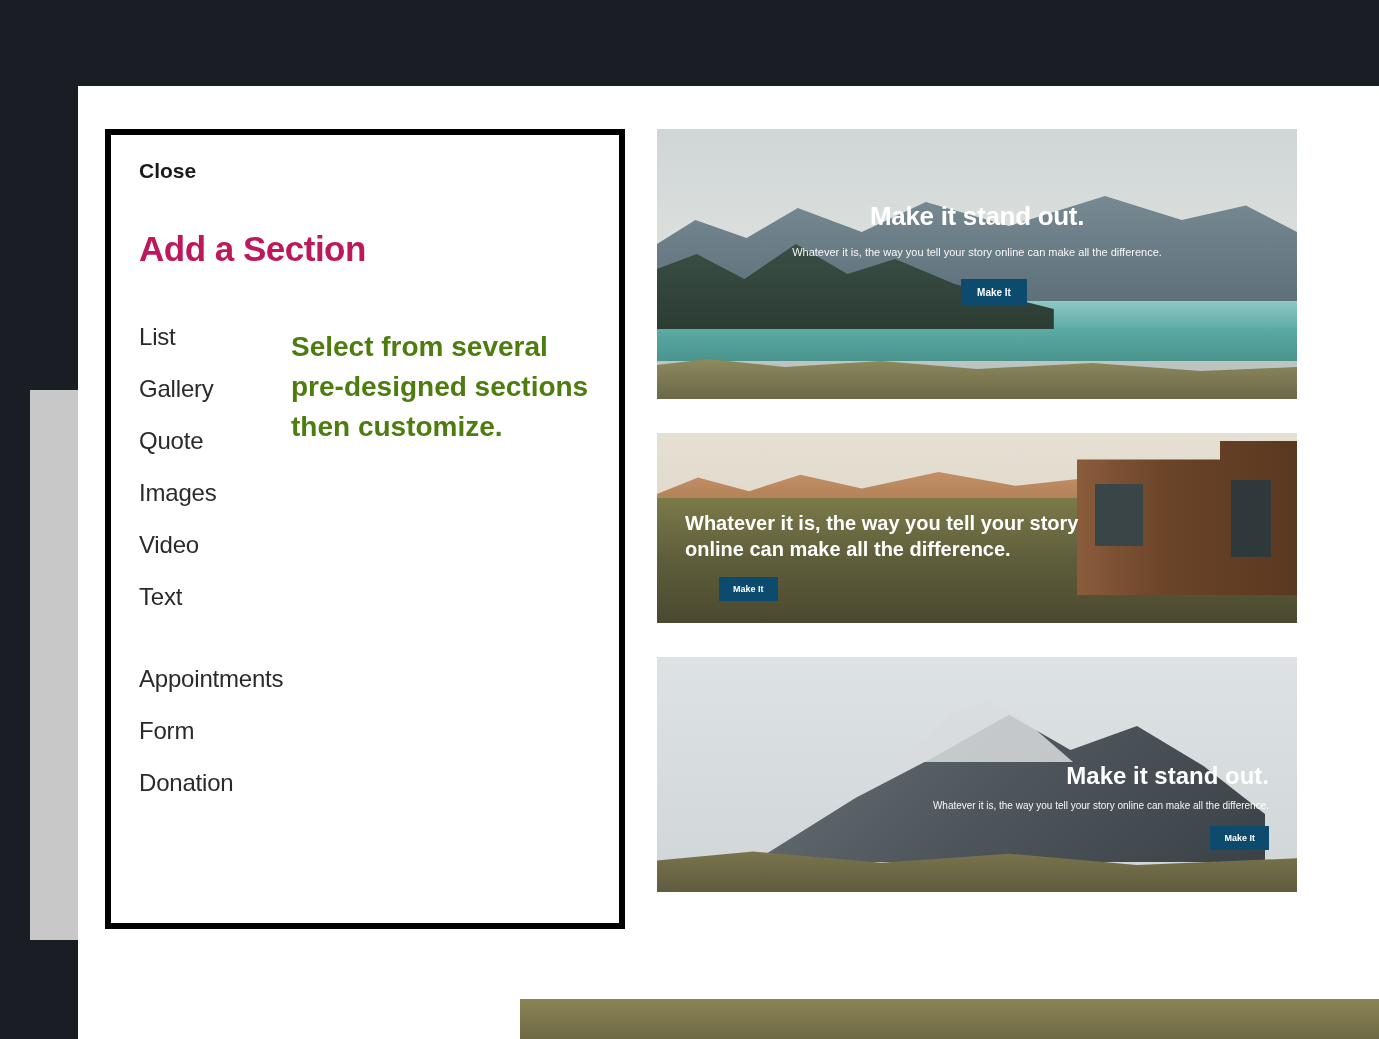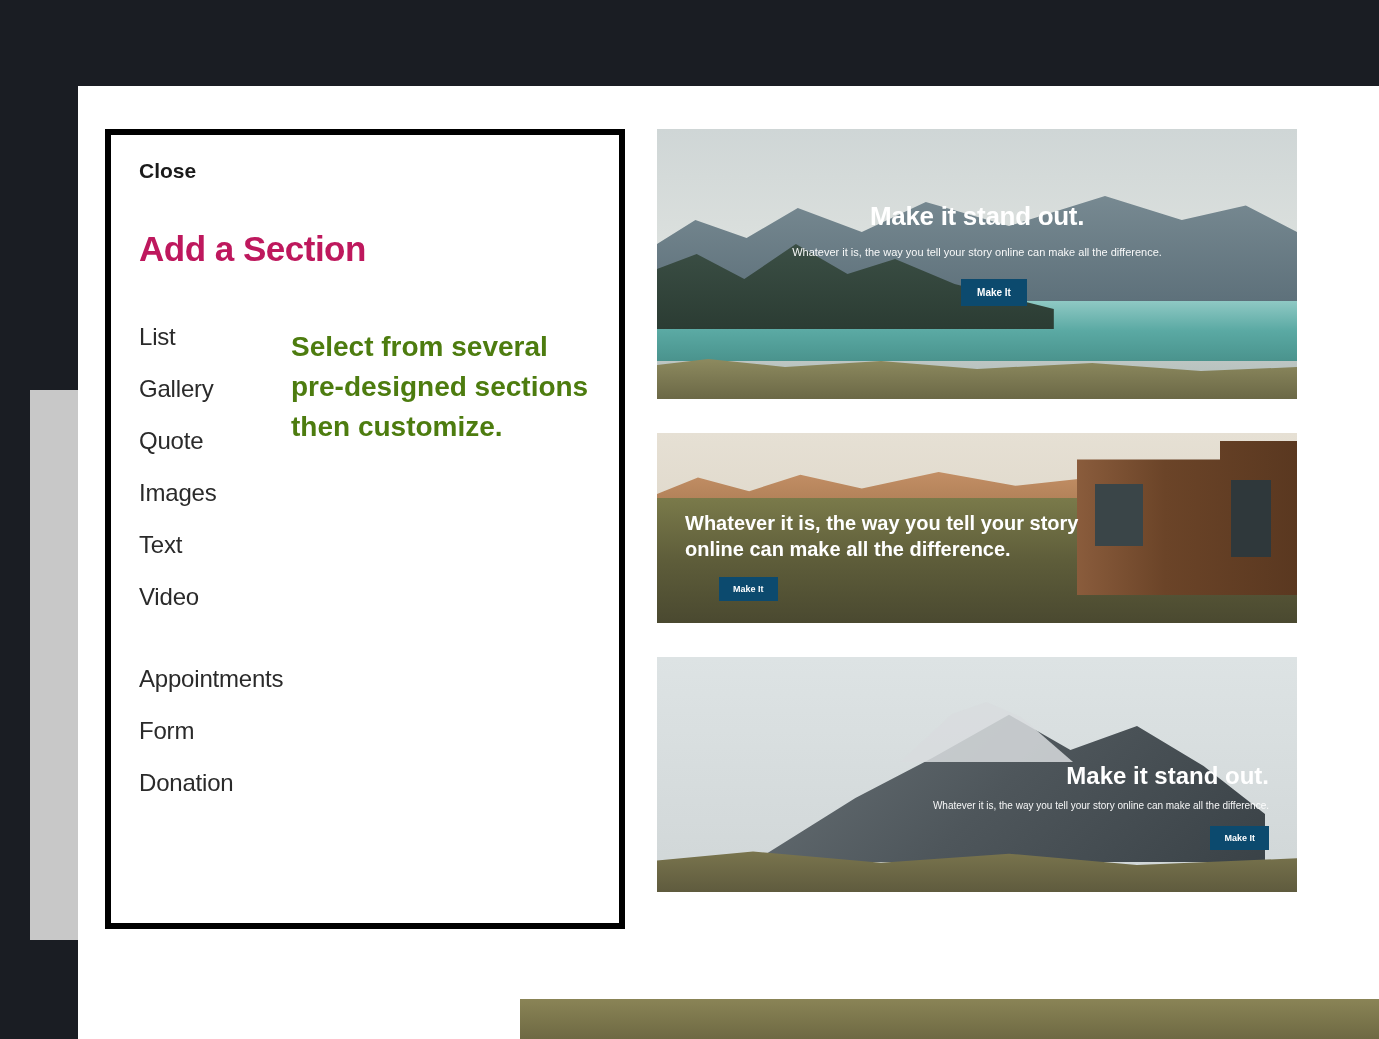--- a/index.html
+++ b/index.html
@@ -226,22 +226,22 @@
   <div class="panel">
     <div class="panel-inner">
       <div class="close-link">Close</div>
       <div class="panel-title">Add a Section</div>
 
       <div class="section-list">
         <div class="section-item">List</div>
         <div class="section-item">Gallery</div>
         <div class="section-item">Quote</div>
         <div class="section-item">Images</div>
+        <div class="section-item">Video</div>
         <div class="section-item">Text</div>
-        <div class="section-item">Video</div>
 
         <div class="section-group-gap"></div>
 
         <div class="section-item">Appointments</div>
         <div class="section-item">Form</div>
         <div class="section-item">Donation</div>
       </div>
     </div>
 
     <div class="annotation">Select from several pre-designed sections then customize.</div>

